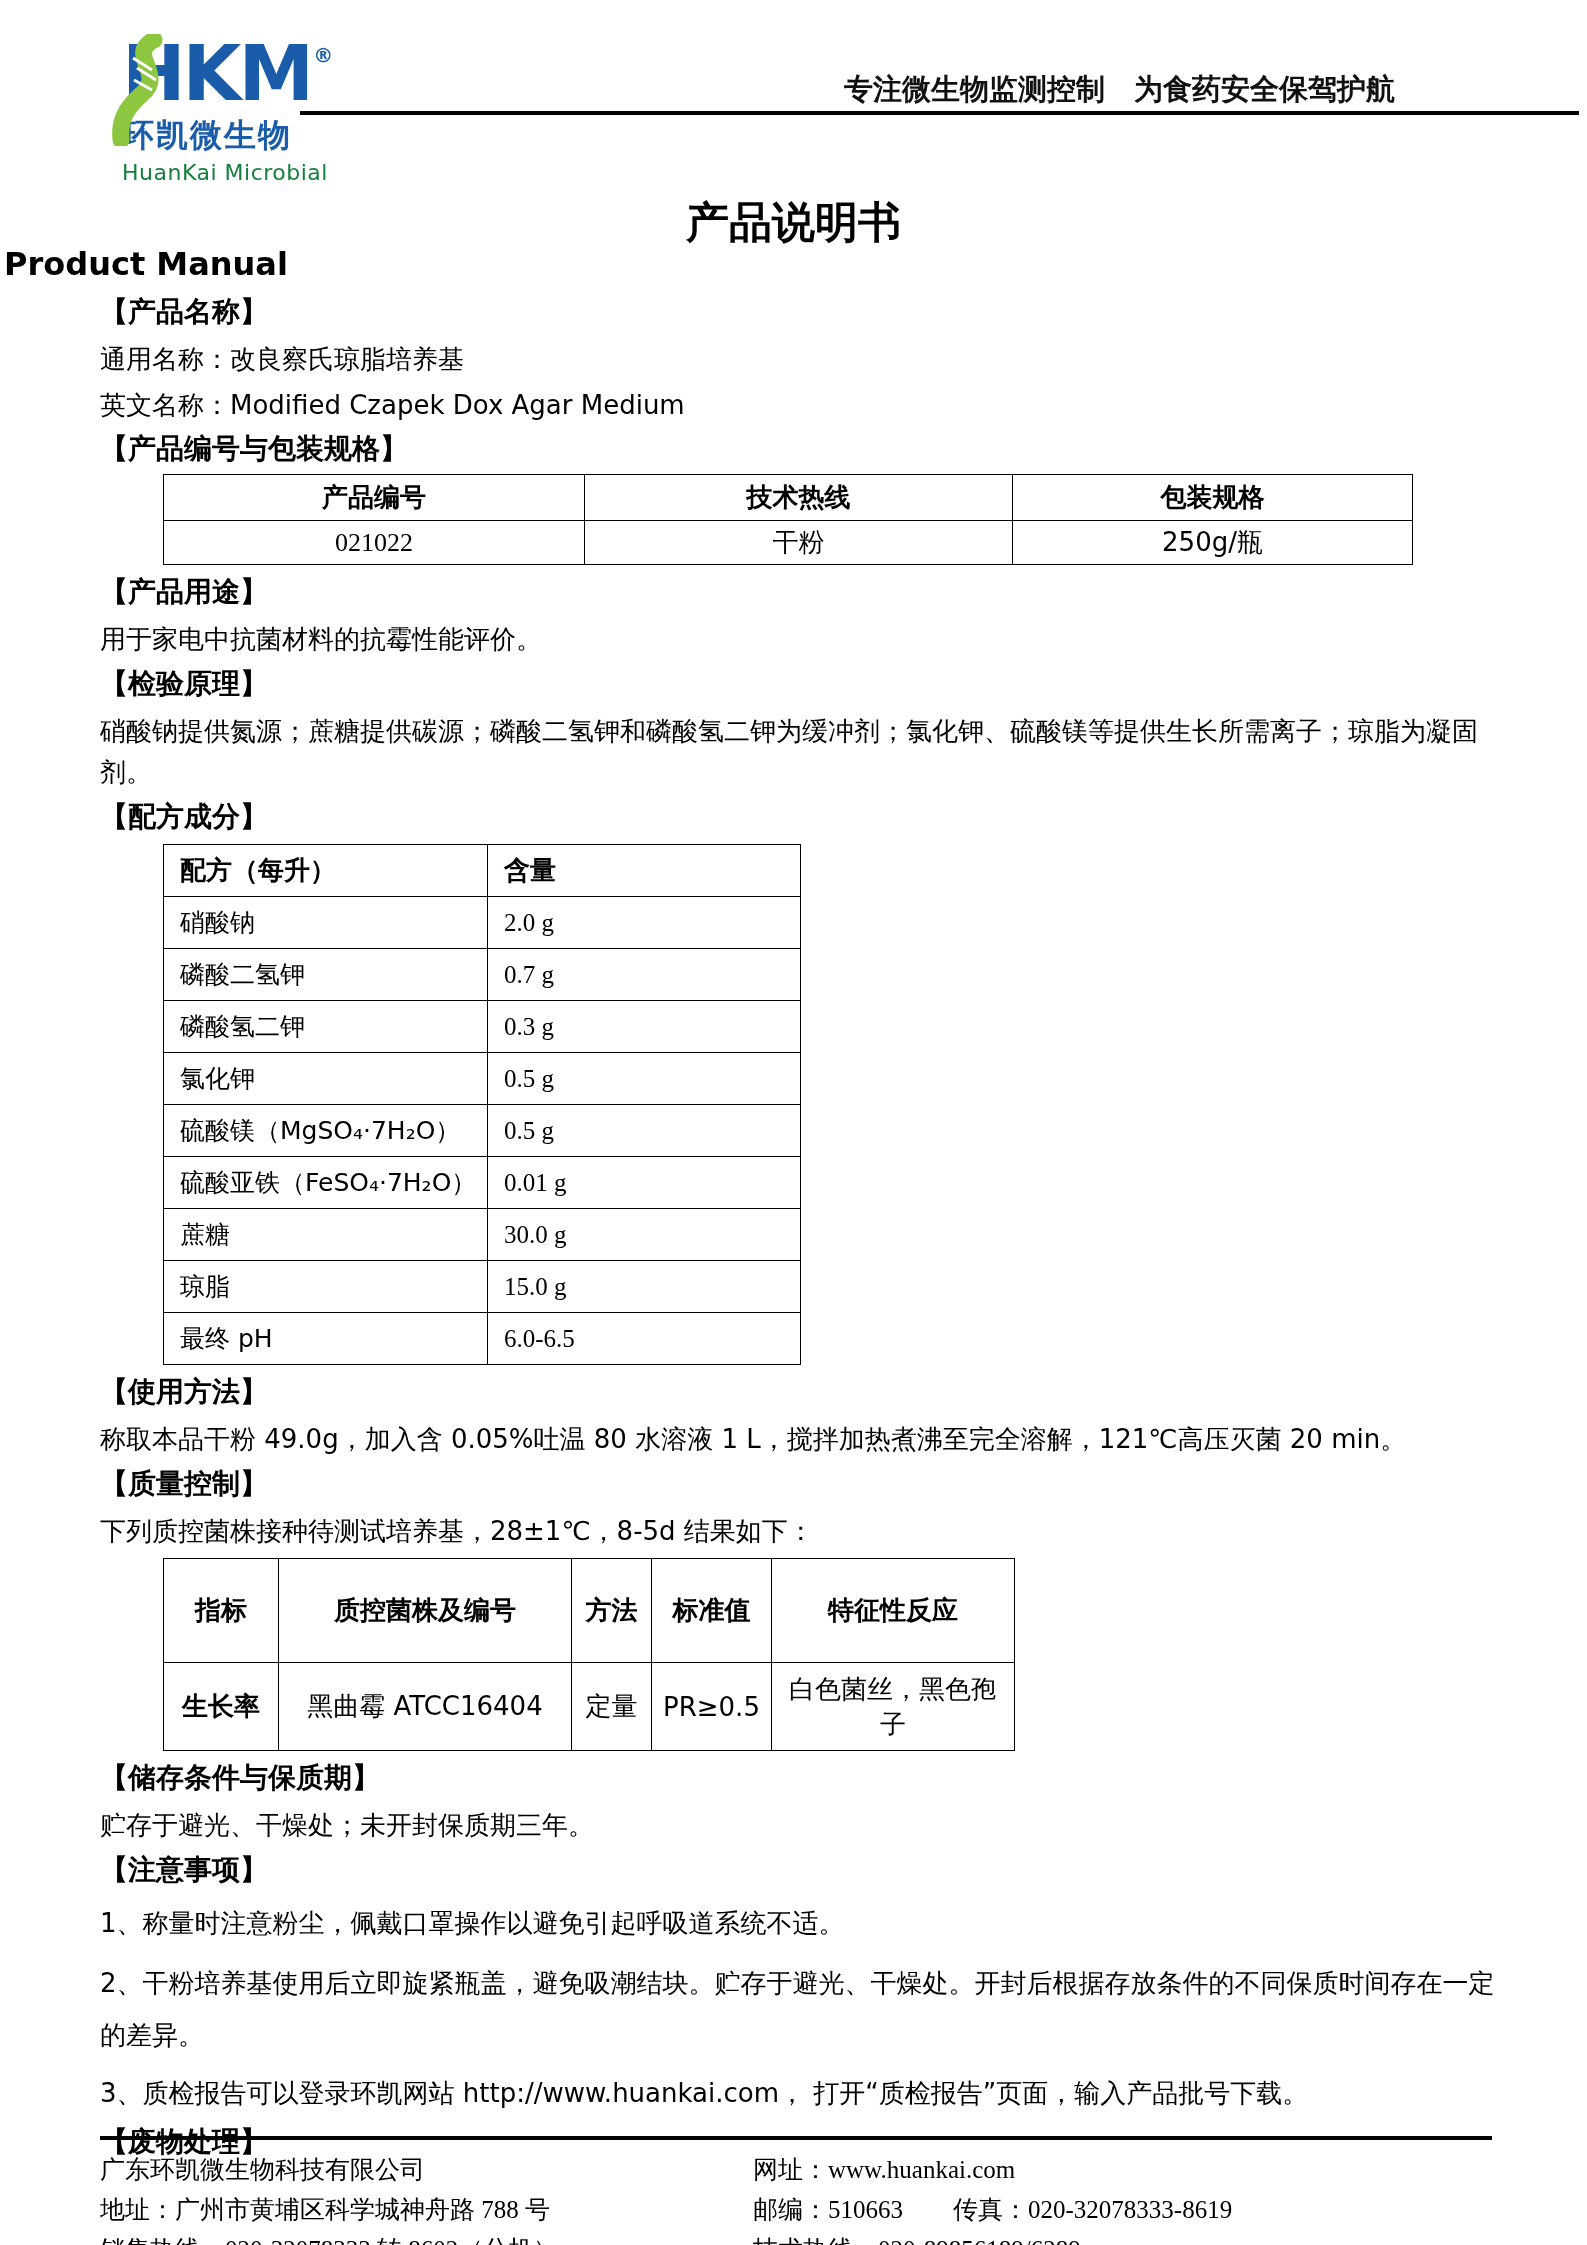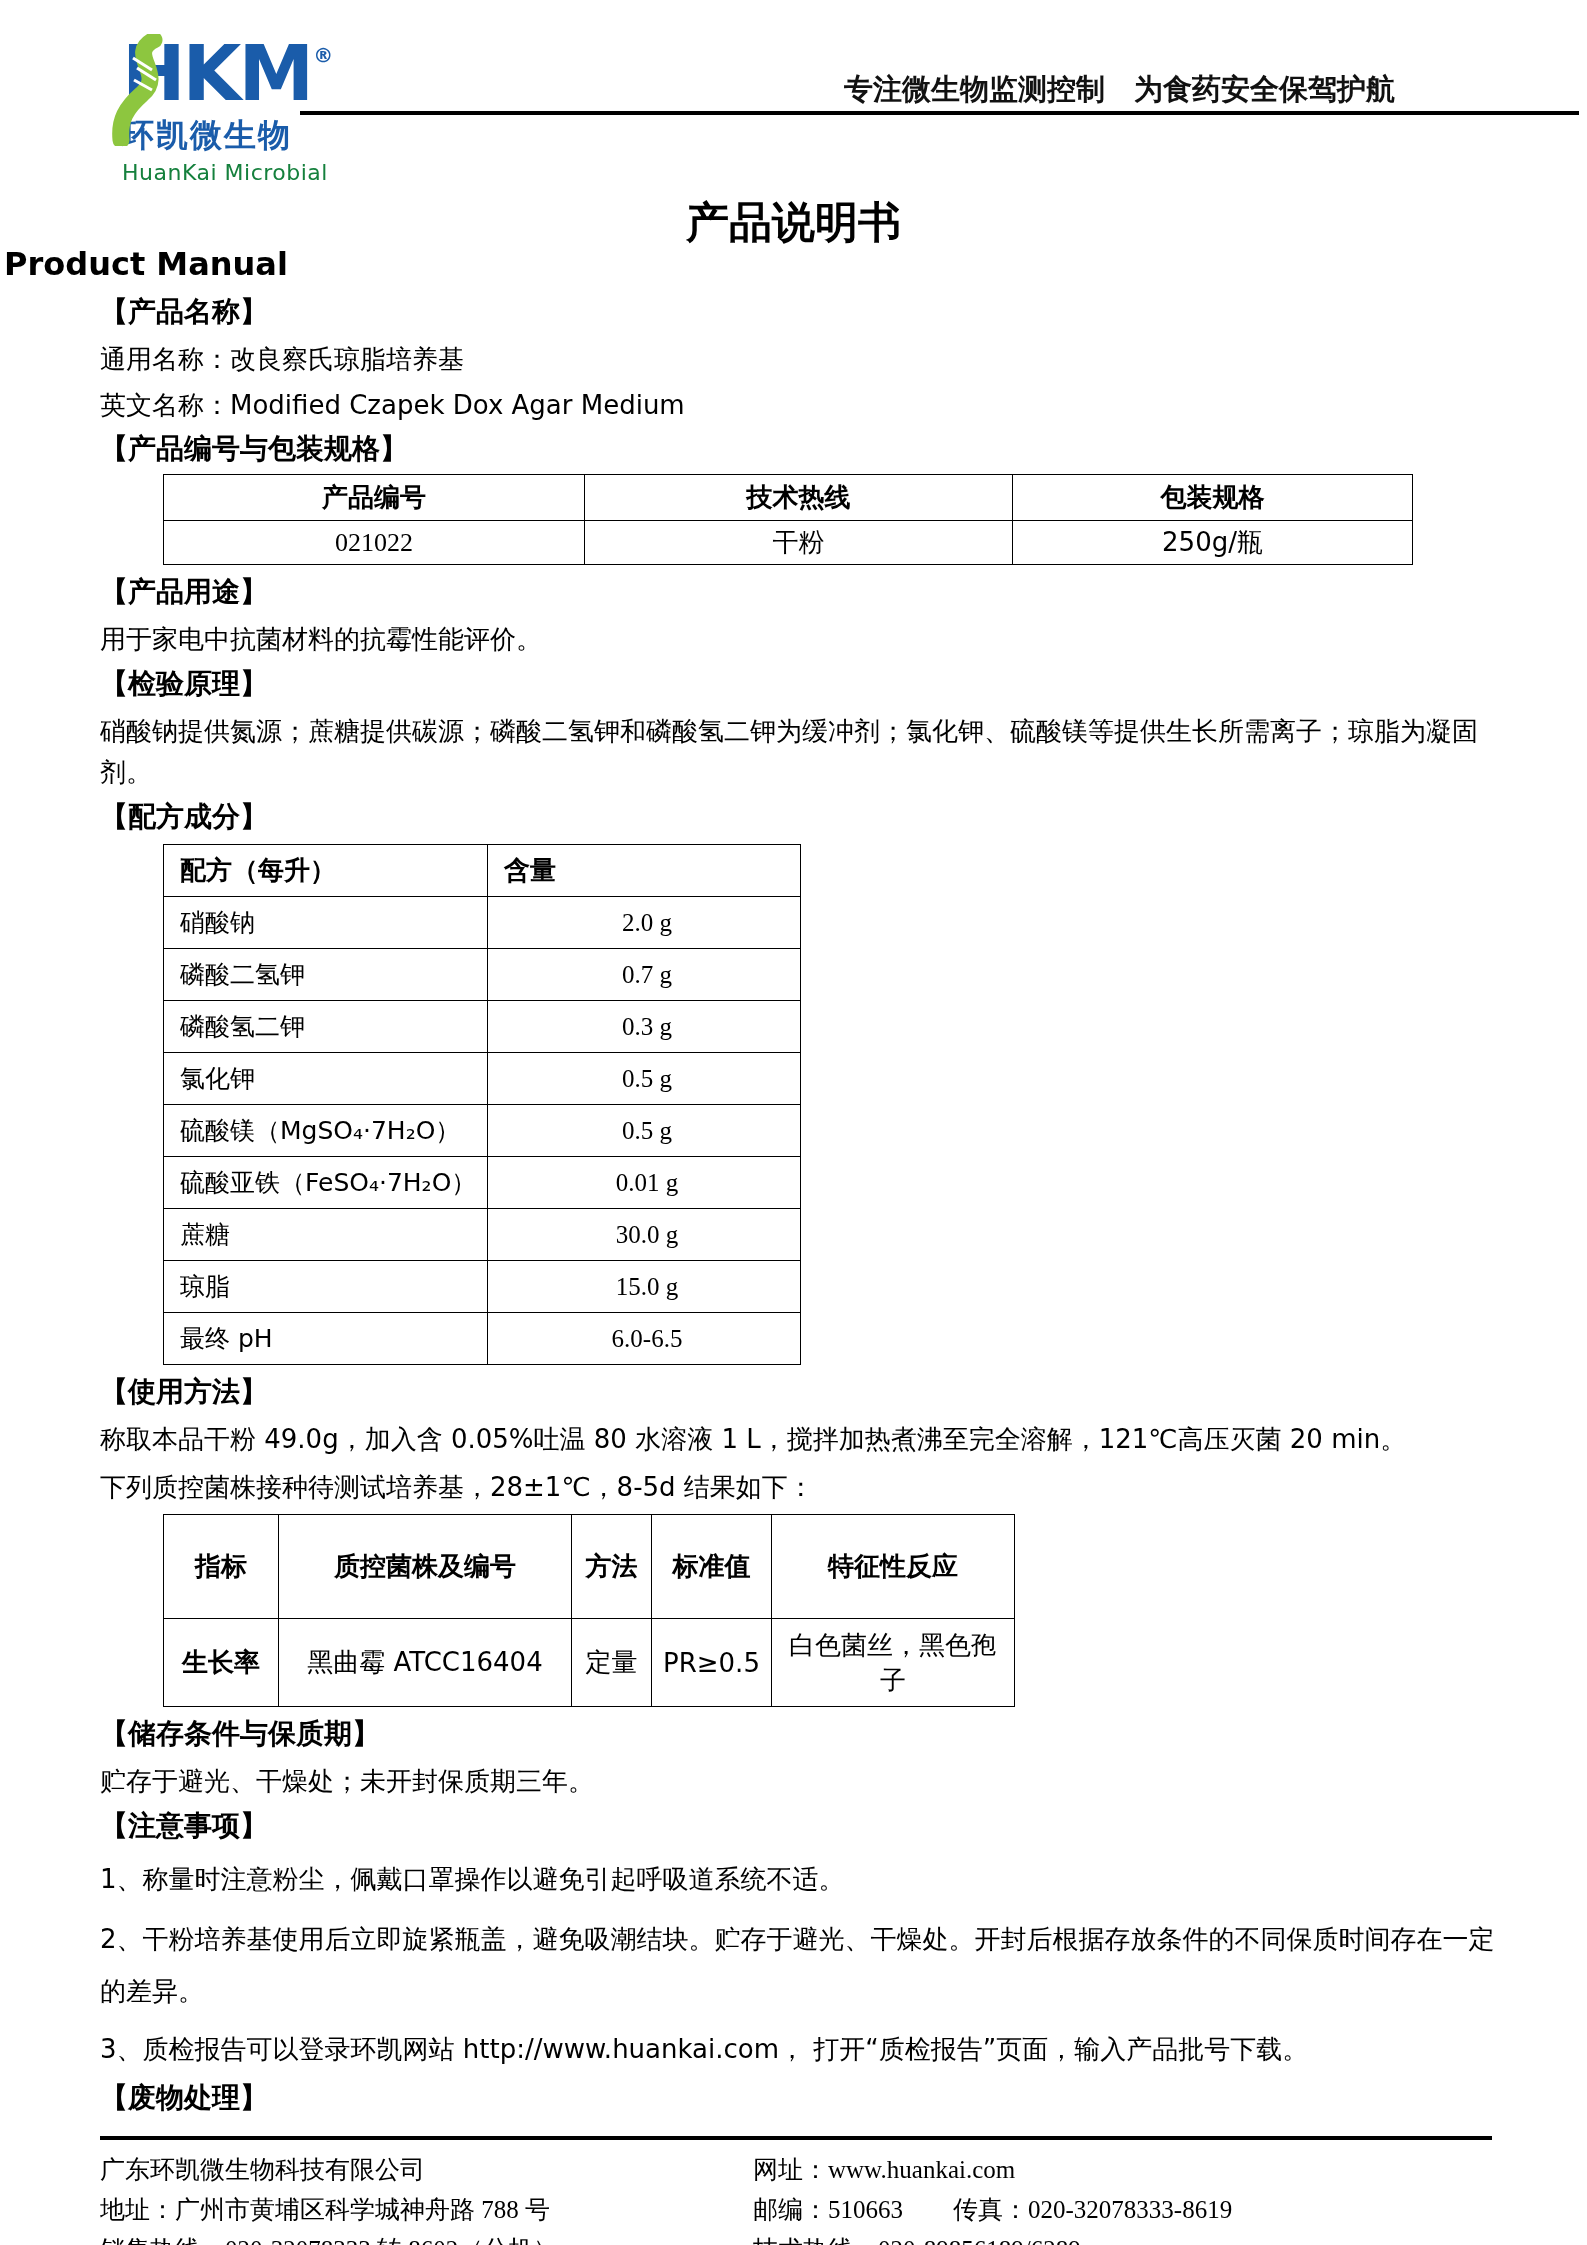--- a/index.html
+++ b/index.html
@@ -46,21 +46,21 @@
   table { border-collapse: collapse; table-layout: fixed; }
   th, td { border: 1px solid #000; vertical-align: middle; padding: 0 10px; }
   
   .code-table { width: 1249px; margin: 4px 0 0 63px; }
   .code-table th { height: 46px; font-size: 26px; font-weight: 700; text-align: center; }
   .code-table td { height: 44px; font-size: 26px; text-align: center; }
   
   .formula-table { width: 637px; margin: 6px 0 0 63px; }
   .formula-table th { height: 52px; font-size: 26px; font-weight: 700; text-align: left; padding-left: 16px; }
   .formula-table td { height: 52px; font-size: 25px; text-align: left; padding-left: 16px; }
-  .formula-table td.amt { font-size: 25px; text-align: center; }
+  .formula-table td.amt { font-size: 25px; }
   
   .qc-table { width: 851px; margin: 6px 0 0 63px; }
   .qc-table th { height: 104px; font-size: 26px; font-weight: 700; text-align: center; padding: 0 6px; }
   .qc-table td { height: 88px; font-size: 26px; text-align: center; padding: 0 6px; }
   .qc-table td.bold { font-weight: 700; }
   
   .footer {
     position: absolute; left: 100px; top: 2136px; width: 1392px;
     border-top: 4px solid #000; padding-top: 10px;
     font-family: "Liberation Serif", "DejaVu Serif", serif;
@@ -179,20 +179,21 @@
       <tr>
         <td>最终 pH</td>
         <td class="amt serif">6.0-6.5</td>
       </tr>
     </tbody>
       </table>
 
     <h2 class="sec-h">【使用方法】</h2>
     <p class="bodyline">称取本品干粉 49.0g，加入含 0.05%吐温 80 水溶液 1 L，搅拌加热煮沸至完全溶解，121℃高压灭菌 20 min。</p>
 
+    <h2 class="sec-h tight">【质量控制】</h2>
     <p class="bodyline">下列质控菌株接种待测试培养基，28±1℃，8-5d 结果如下：</p>
     <table class="qc-table">
       <colgroup>
           <col style="width:115px">
           <col style="width:293px">
           <col style="width:80px">
           <col style="width:120px">
           <col style="width:243px">
         </colgroup>
       <tbody>

